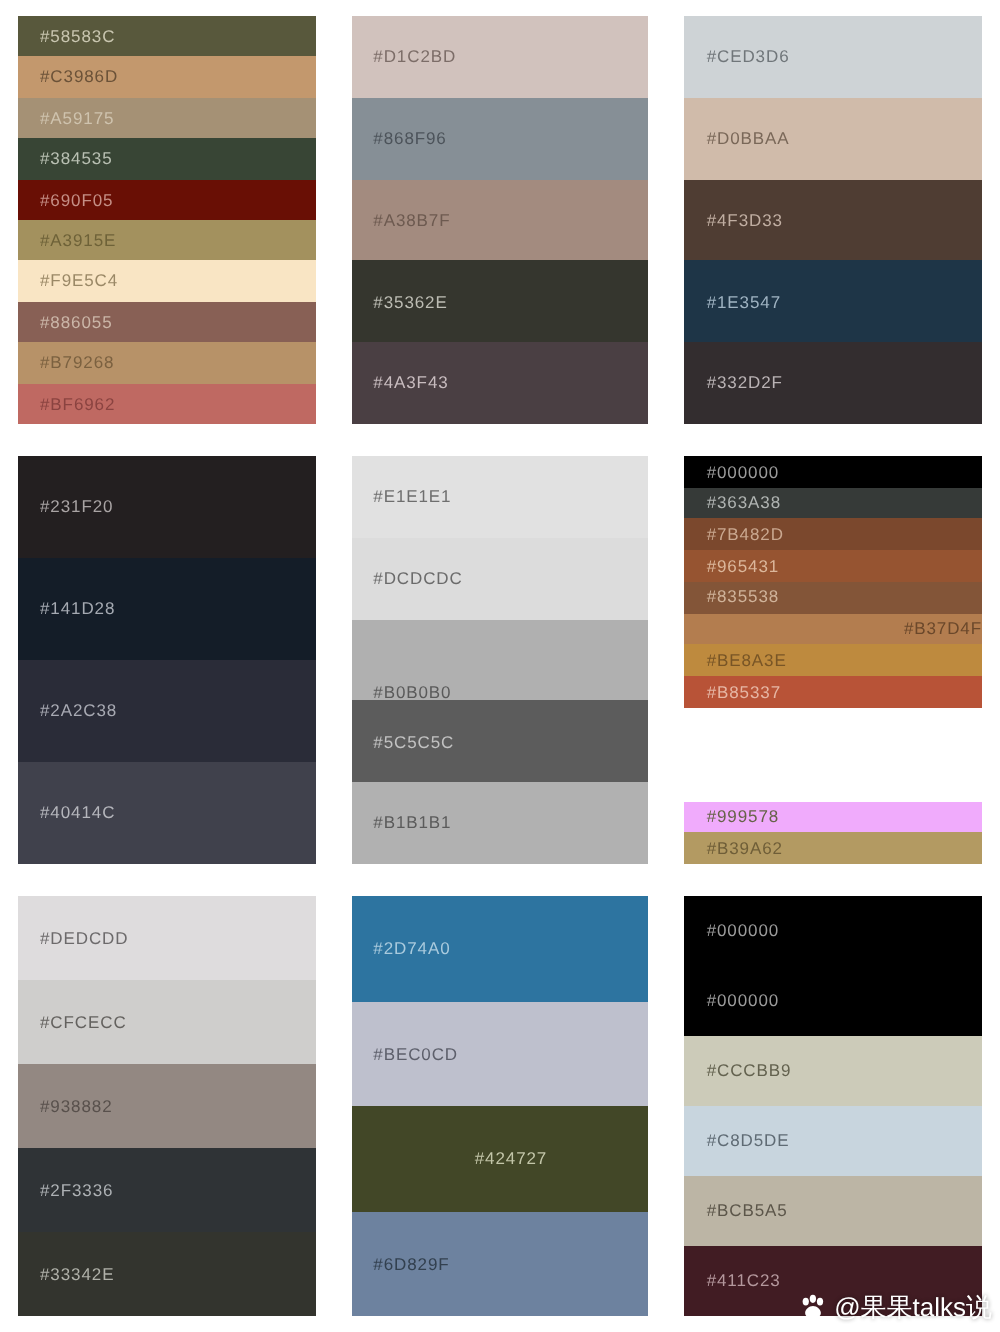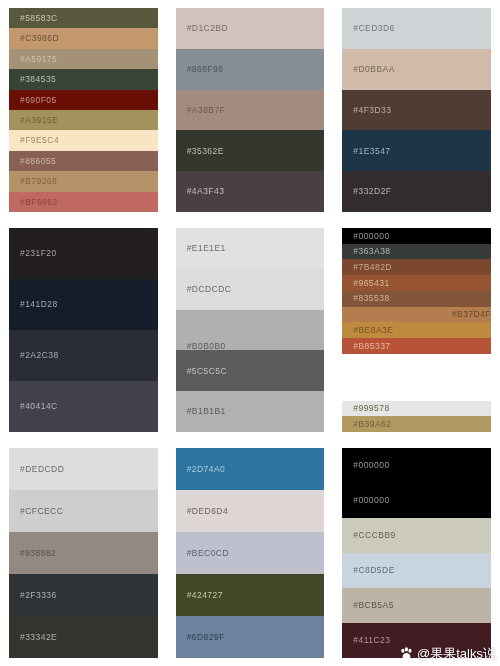--- a/index.html
+++ b/index.html
@@ -199,21 +199,21 @@
         </div>
         <div class="swatch" style="background: rgb(179, 125, 79); justify-content: flex-end;">
           <span class="swatch-label" style="color: rgb(107, 72, 43);">#B37D4F</span>
         </div>
         <div class="swatch" style="background: rgb(190, 138, 62);">
           <span class="swatch-label" style="color: rgb(120, 85, 38);">#BE8A3E</span>
         </div>
         <div class="swatch" style="background: rgb(184, 83, 55);">
           <span class="swatch-label" style="color: rgb(230, 182, 164);">#B85337</span>
         </div>
-        <div class="swatch" style="background: #e5e5e5; margin-top: 47px;">
+        <div class="swatch" style="background: #f0abfc; margin-top: 47px;">
           <span class="swatch-label" style="color: rgb(102, 98, 72);">#999578</span>
         </div>
         <div class="swatch" style="background: rgb(179, 154, 98);">
           <span class="swatch-label" style="color: rgb(111, 94, 56);">#B39A62</span>
         </div>
       </div>
     </div>
     <div class="panel">
       <div class="panel-inner">
         <div class="swatch" style="background: rgb(222, 220, 221);">
@@ -231,27 +231,24 @@
         <div class="swatch" style="background: rgb(51, 52, 46);">
           <span class="swatch-label" style="color: rgb(176, 177, 169);">#33342E</span>
         </div>
       </div>
     </div>
     <div class="panel">
       <div class="panel-inner">
         <div class="swatch" style="background: rgb(45, 116, 160);">
           <span class="swatch-label" style="color: rgb(169, 202, 221);">#2D74A0</span>
         </div>
-        <div class="swatch" style="background: rgb(222, 214, 212);">
-          <span class="swatch-label" style="color: rgb(110, 100, 98);">#DED6D4</span>
-        </div>
         <div class="swatch" style="background: rgb(190, 192, 205);">
           <span class="swatch-label" style="color: rgb(93, 95, 107);">#BEC0CD</span>
         </div>
-        <div class="swatch" style="background: rgb(66, 71, 39);">
+        <div class="swatch" style="background: rgb(66, 71, 39); justify-content: center;">
           <span class="swatch-label" style="color: rgb(195, 198, 169);">#424727</span>
         </div>
         <div class="swatch" style="background: rgb(109, 130, 159);">
           <span class="swatch-label" style="color: rgb(50, 64, 79);">#6D829F</span>
         </div>
       </div>
     </div>
     <div class="panel">
       <div class="panel-inner">
         <div class="swatch" style="background: rgb(0, 0, 0);">

